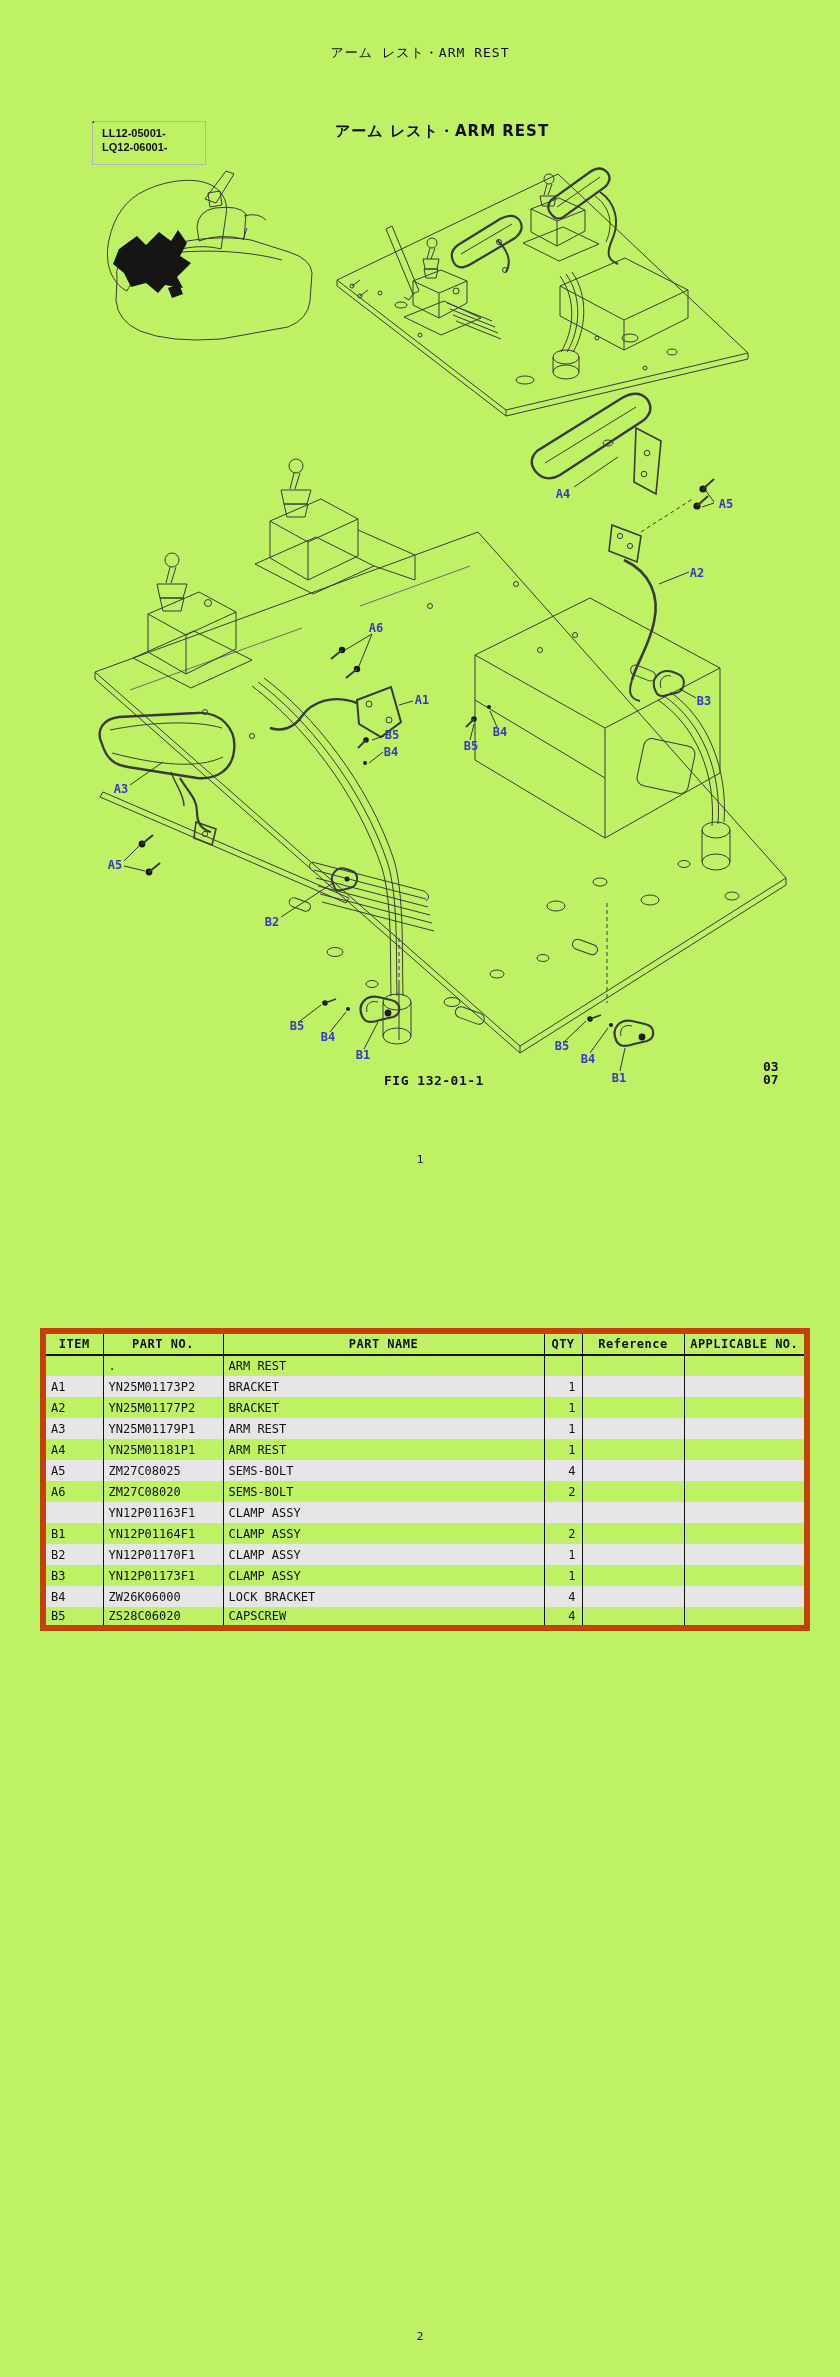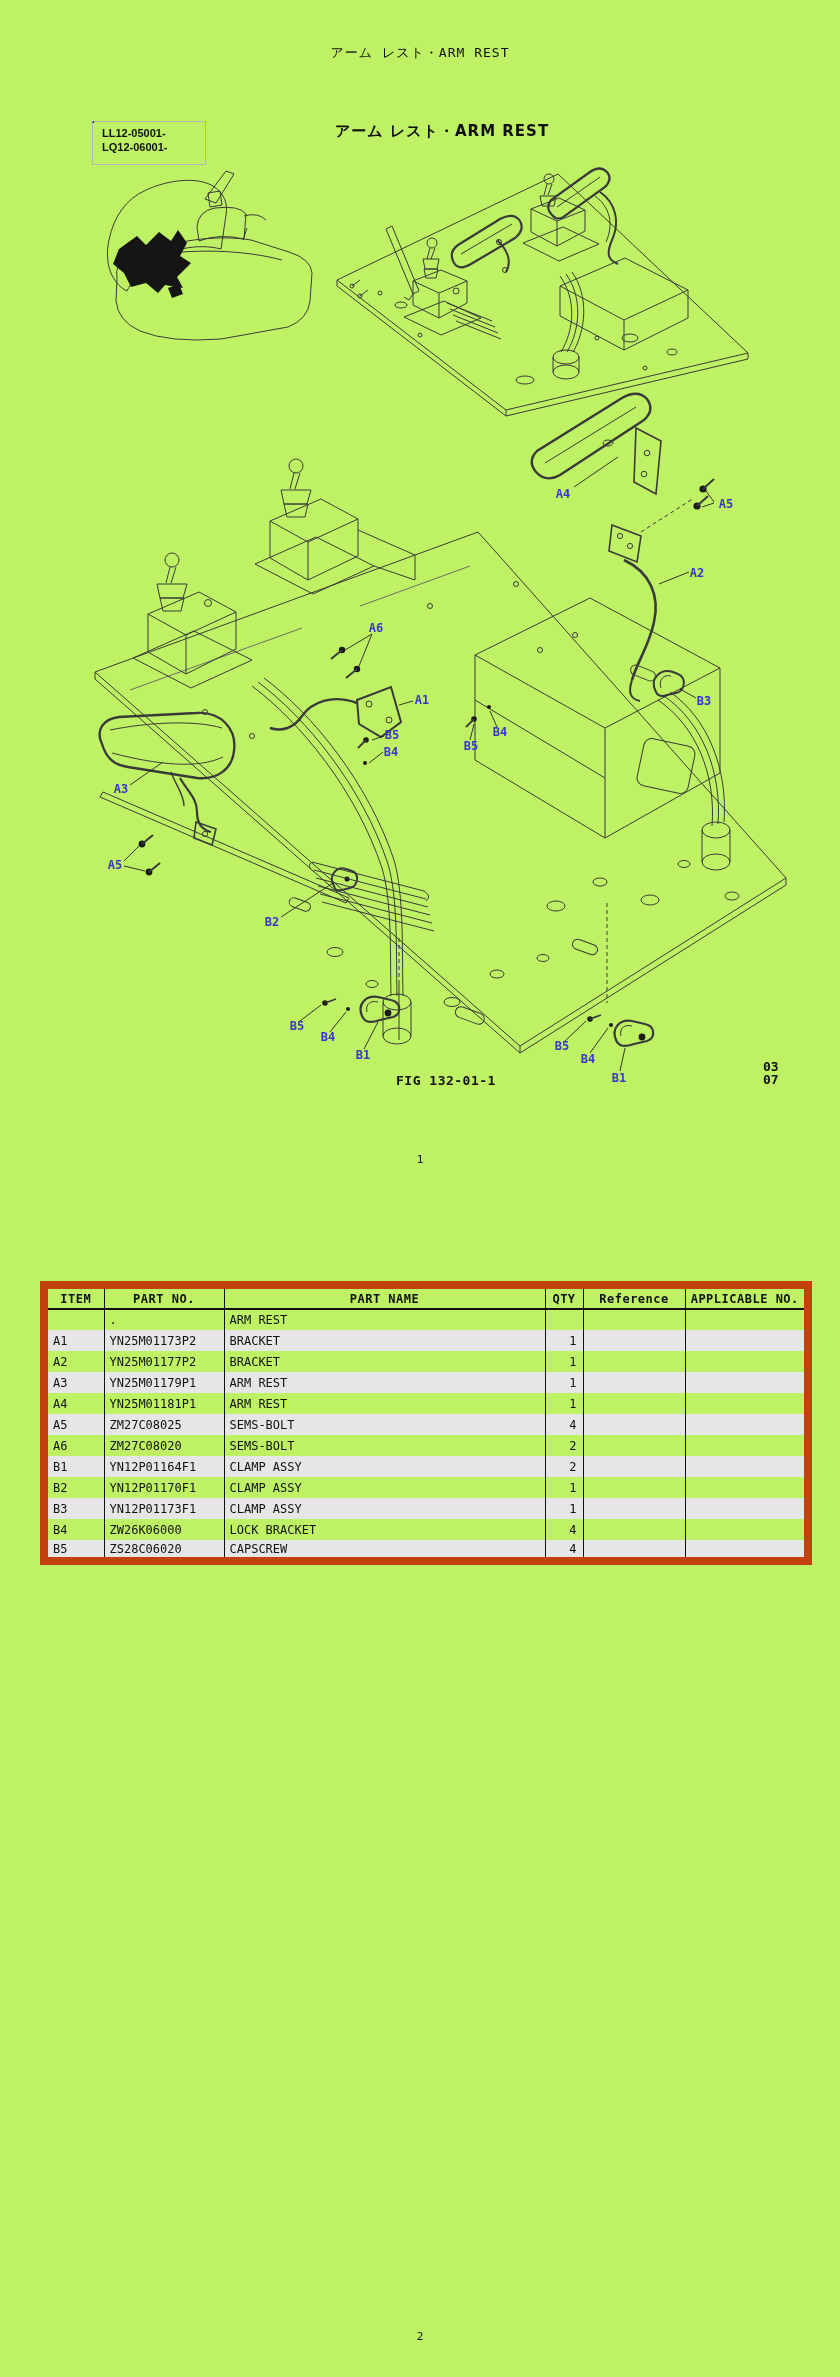--- a/index.html
+++ b/index.html
@@ -22,36 +22,36 @@
   .fig-title {
     position:absolute; left:335px; top:122px; font-size:15px; font-weight:bold;
     letter-spacing:1px; color:#111; font-family:"DejaVu Sans","Liberation Sans",sans-serif;
   }
   .diagram-svg { position:absolute; left:0; top:0; }
   .plabel {
     position:absolute; transform:translate(-50%,-50%);
     font:bold 12px "DejaVu Sans Mono",monospace; color:#3838c8; white-space:nowrap;
   }
   .fig-caption {
-    position:absolute; left:396px; top:1073px; font-size:13px; font-weight:bold; color:#111;
+    position:absolute; left:384px; top:1073px; font-size:13px; font-weight:bold; color:#111;
     letter-spacing:0.5px;
   }
   .rev-marks {
     position:absolute; left:763px; top:1060px; font-size:13px; font-weight:bold;
     line-height:13px; color:#111; text-align:left;
   }
   .page-num-top, .page-num-bottom {
     position:absolute; left:0; right:0; text-align:center; font-size:11px; color:#111;
   }
   .page-num-top { top:1153px; }
   .page-num-bottom { top:2330px; }
   table.parts-table {
-    position:absolute; left:40px; top:1281px; width:764px;
+    position:absolute; left:40px; top:1328px; width:764px;
     border-collapse:collapse; table-layout:fixed;
-    border:8px solid #c2410c;
+    border:6px solid #c2410c;
     font-size:12px; color:#111;
   }
   .parts-table th {
     height:24px; font-weight:bold; text-align:center; vertical-align:middle;
     border-left:1px solid #111; border-right:1px solid #111; border-bottom:2px solid #111;
     font-size:12px; letter-spacing:0.5px;
   }
   .parts-table td {
     height:21px; vertical-align:middle; padding:0 5px;
     border-left:1px solid #111; border-right:1px solid #111;
@@ -425,20 +425,28 @@
       </tr>
       <tr>
         <td>A6</td>
         <td>ZM27C08020</td>
         <td>SEMS-BOLT</td>
         <td class="c-qty">2</td>
         <td></td>
         <td></td>
       </tr>
       <tr>
+        <td></td>
+        <td>YN12P01163F1</td>
+        <td>CLAMP ASSY</td>
+        <td class="c-qty"></td>
+        <td></td>
+        <td></td>
+      </tr>
+      <tr>
         <td>B1</td>
         <td>YN12P01164F1</td>
         <td>CLAMP ASSY</td>
         <td class="c-qty">2</td>
         <td></td>
         <td></td>
       </tr>
       <tr>
         <td>B2</td>
         <td>YN12P01170F1</td>

